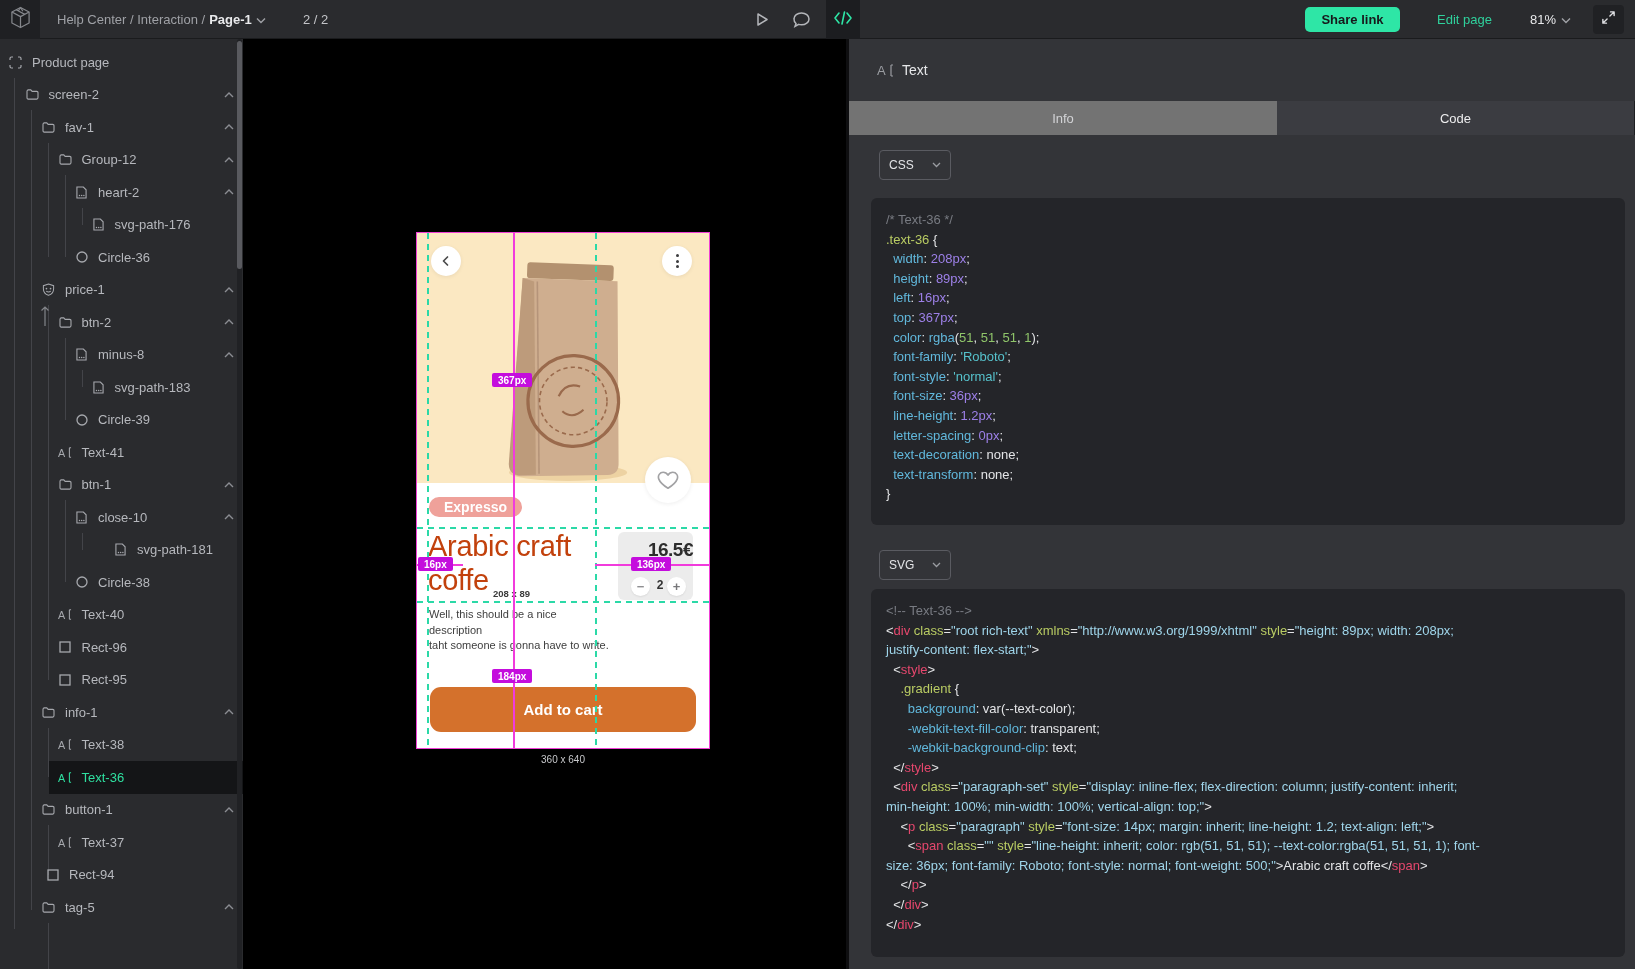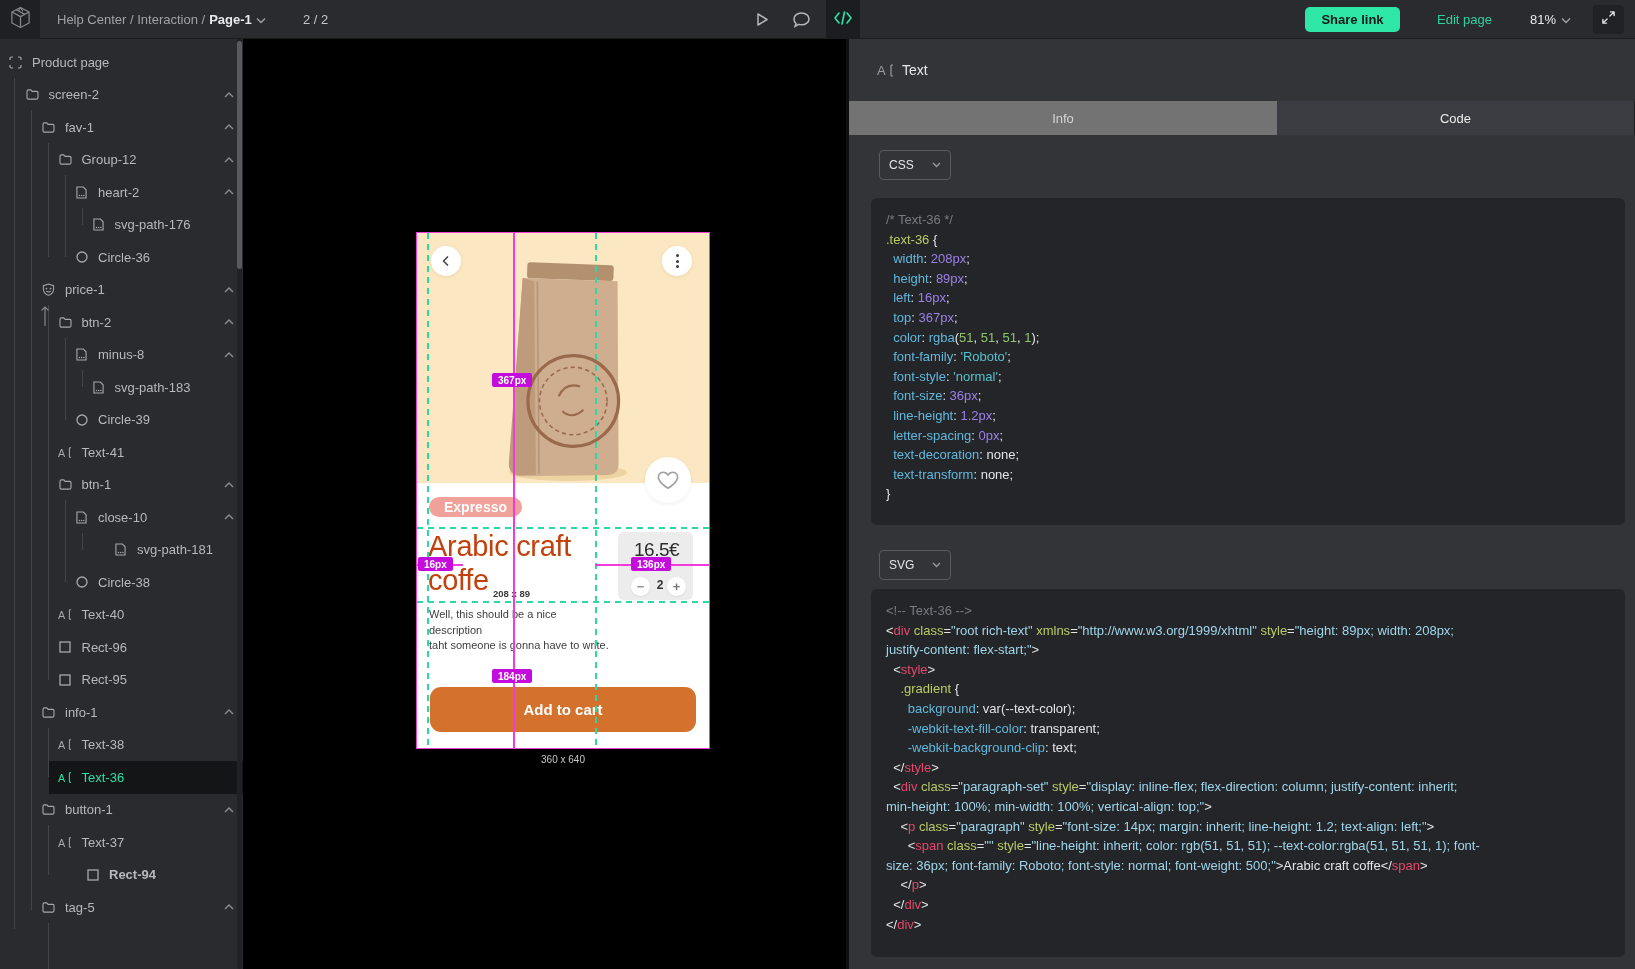--- a/index.html
+++ b/index.html
@@ -41,21 +41,21 @@
   .circ-btn { position:absolute; background:#fff; border-radius:50%; display:flex; align-items:center; justify-content:center; box-shadow:0 1px 4px rgba(0,0,0,.07); }
   .back-btn { left:14px; top:13px; width:30px; height:30px; }
   .menu-btn { left:245px; top:13px; width:30px; height:30px; color:#3c3c3e; }
   .dots { display:flex; flex-direction:column; gap:2.5px; }
   .dots i { width:3px; height:3px; border-radius:50%; background:#3c3c3e; }
   .fav-btn { left:228px; top:224px; width:46px; height:46px; }
   .tag-pill { position:absolute; left:12px; top:264px; height:20px; padding:0 15px; background:#efa19a; border-radius:10px; color:#fff; font-size:14px; font-weight:700; display:flex; align-items:center; }
   .m-title { position:absolute; left:11px; top:296px; width:180px; font-size:29px; line-height:34px; font-weight:500; color:#c2410c; letter-spacing:-0.3px; }
   .dim-label { position:absolute; font-size:9.5px; color:#3a3a3a; font-weight:600; }
   .price-box { position:absolute; left:201px; top:299px; width:75px; height:68px; background:#ececec; border-radius:6px; }
-  .price-val { position:absolute; left:16px; right:0; top:7px; text-align:left; font-size:19px; font-weight:400; color:#2d2d2d; letter-spacing:-0.5px; }
+  .price-val { position:absolute; left:16px; right:0; top:7px; text-align:right; font-size:19px; font-weight:700; color:#2d2d2d; letter-spacing:-0.5px; }
   .step-circ { position:absolute; width:19px; height:19px; background:#fff; border-radius:50%; color:#8f8f92; font-size:13px; font-weight:600; display:flex; align-items:center; justify-content:center; box-shadow:0 1px 2px rgba(0,0,0,.08); }
   .qty { position:absolute; left:33px; top:46px; width:18px; text-align:center; font-size:12px; font-weight:700; color:#333; }
   .m-desc { position:absolute; left:12px; top:374px; width:180px; font-size:11px; line-height:15.5px; color:#3e3e3e; }
   .cta-btn { position:absolute; left:13px; top:454px; width:266px; height:45px; background:#d4712c; border-radius:11px; color:#fff; font-size:15px; font-weight:700; display:flex; align-items:center; justify-content:center; }
   .screen-dims { position:absolute; left:174px; top:715px; width:292px; text-align:center; font-size:10px; color:#c6c7ca; }
   
   .gvd { position:absolute; width:2px; top:0; height:515px; background:repeating-linear-gradient(180deg,#2bd9a7 0 6px,transparent 6px 11px); z-index:3; }
   .ghd { position:absolute; height:2px; left:0; width:292px; background:repeating-linear-gradient(90deg,#2bd9a7 0 6px,transparent 6px 11px); z-index:3; }
   .mv { position:absolute; width:2px; background:#f13bdc; z-index:4; }
   .mh { position:absolute; height:2px; background:#f13bdc; z-index:4; }
@@ -437,21 +437,21 @@
         </div>
         <div class="trow" style="padding-left: 57.5px;">
           <span class="ticon">
             <svg width="14" height="13" viewBox="0 0 15 13">
               <text x="0" y="11" font-size="11.5" font-family="Liberation Sans, sans-serif" fill="currentColor">A</text>
               <path d="M12.2 1.5v10M12.2 1.5h1.8M12.2 11.5h1.8" stroke="currentColor" fill="none" stroke-width="1.1"></path>
             </svg>
           </span>
           <span class="tlabel">Text-37</span>
         </div>
-        <div class="trow" style="padding-left: 85px; font-weight: bold;">
+        <div class="trow" style="padding-left: 45px;">
           <span class="ticon">
             <svg width="12" height="12" viewBox="0 0 12 12" fill="none" stroke="currentColor" stroke-width="1.3">
               <rect x="1" y="1" width="10" height="10"></rect>
             </svg>
           </span>
           <span class="tlabel">Rect-94</span>
         </div>
         <div class="trow" style="padding-left: 41px;">
           <span class="ticon">
             <svg width="13" height="11" viewBox="0 0 14 12" fill="none" stroke="currentColor" stroke-width="1.2">

